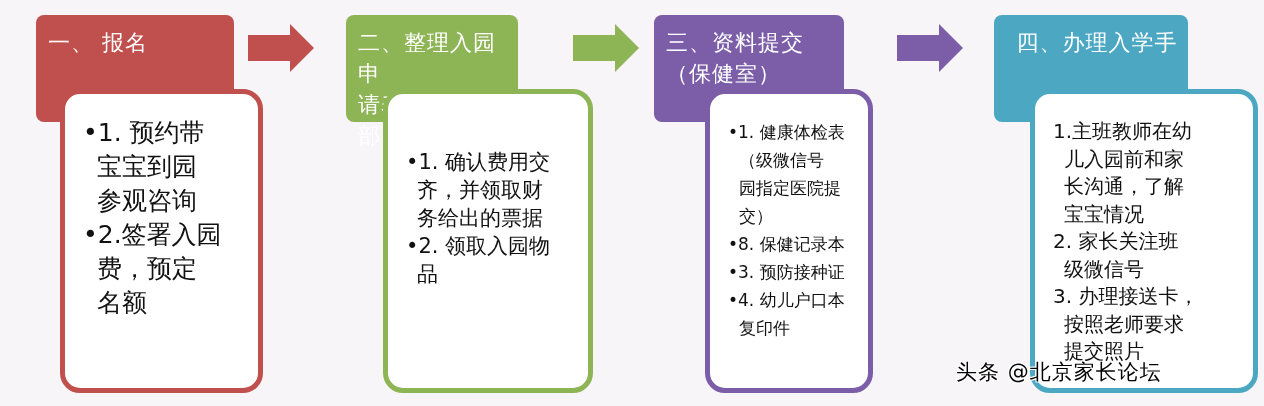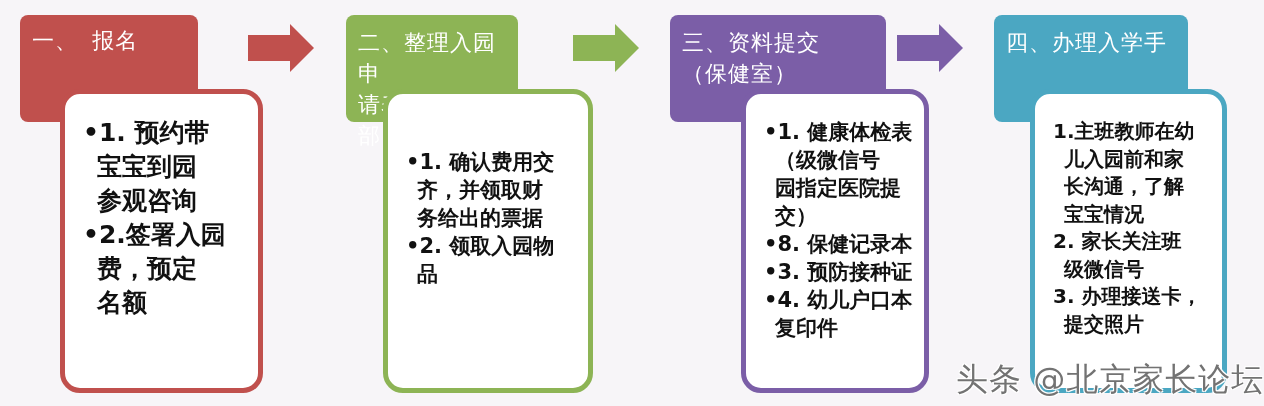--- a/index.html
+++ b/index.html
@@ -12,38 +12,37 @@
       position: absolute; top: 15px; height: 107px;
       border-radius: 8px; color: #ffffff;
       box-sizing: border-box; padding: 12px 0 0 12px;
       font-size: 22px; line-height: 31px; letter-spacing: 1px;
     }
     .card {
       position: absolute; top: 89px; bottom: 13px;
       background: #ffffff; border: 5px solid; border-radius: 20px;
       box-sizing: border-box; color: #111111;
       padding: 20px 10px 0 18px;
-      font-weight: bold;
     }
     .card .item { margin: 0; }
     .card .item .line { display: block; white-space: nowrap; }
     .arrow { position: absolute; top: 24px; width: 66px; height: 48px; }
 
-    #s1 .header { left: 20px; width: 178px; background: #c0504d; font-family: Liberation Mono, monospace; }
+    #s1 .header { left: 36px; width: 198px; background: #c0504d; }
     #s1 .card { left: 60px; width: 203px; border-color: #c0504d; font-size: 25px; line-height: 34px; padding-top: 22px; }
     #s2 .header { left: 346px; width: 172px; background: #8db455; }
     #s2 .card { left: 383px; width: 210px; border-color: #8db455; font-size: 21px; line-height: 28px; padding-top: 54px; }
-    #s3 .header { left: 670px; width: 216px; background: #7b5ea7; }
-    #s3 .card { left: 741px; width: 188px; border-color: #7b5ea7; font-size: 21px; line-height: 28px; padding-top: 24px; }
-    #s4 .header { left: 994px; width: 194px; background: #4ba7c2; }
-    #s4 .card { left: 1030px; width: 197px; border-color: #4ba7c2; font-size: 20px; line-height: 27.5px; padding-top: 24px; padding-left: 18px; }
+    #s3 .header { left: 654px; width: 190px; background: #7b5ea7; }
+    #s3 .card { left: 705px; width: 168px; border-color: #7b5ea7; font-size: 17px; line-height: 28px; padding-top: 24px; }
+    #s4 .header { left: 994px; width: 194px; background: #4ba7c2; text-align: center; }
+    #s4 .card { left: 1030px; width: 228px; border-color: #4ba7c2; font-size: 20px; line-height: 27.5px; padding-top: 24px; padding-left: 18px; }
 
     .watermark {
       position: absolute; left: 956px; top: 358px;
-      font-size: 32px; color: #737373; letter-spacing: 1px;
+      font-size: 21px; color: #000000; letter-spacing: 1px;
       text-shadow: 1px 1px 0 #fff, -1px -1px 0 #fff, 1px -1px 0 #fff, -1px 1px 0 #fff;
       white-space: nowrap;
     }
   </style>
 </head>
 <body>
 
 <div id="s1">
   <div class="header">
     <span>一、 报名</span>
@@ -127,18 +126,19 @@
       <span class="line" style="padding-left:11px">儿入园前和家</span>
       <span class="line" style="padding-left:11px">长沟通，了解</span>
       <span class="line" style="padding-left:11px">宝宝情况</span>
     </p>
     <p class="item">
       <span class="line">2. 家长关注班</span>
       <span class="line" style="padding-left:11px">级微信号</span>
     </p>
     <p class="item">
       <span class="line">3. 办理接送卡，</span>
+      <span class="line" style="padding-left:11px">按照老师要求</span>
       <span class="line" style="padding-left:11px">提交照片</span>
     </p>
   </div>
 </div>
 
 <div class="watermark">头条 @北京家长论坛</div>
 
 </body></html>

